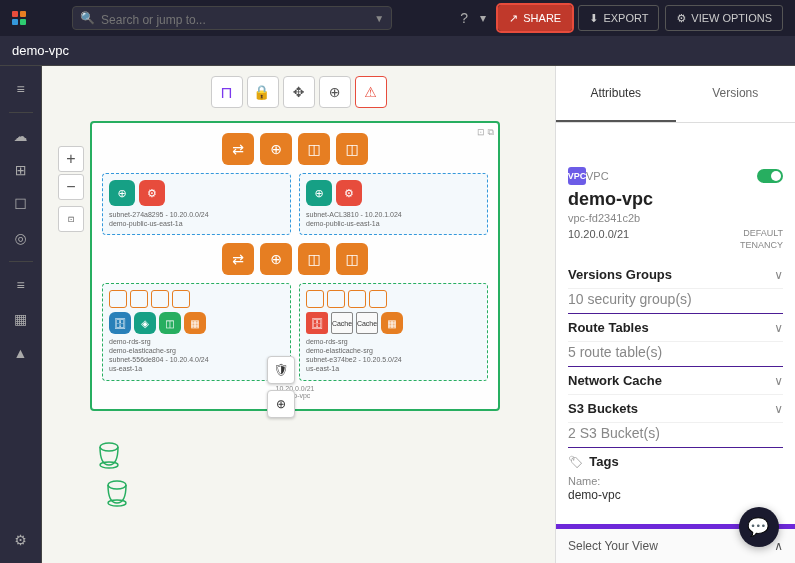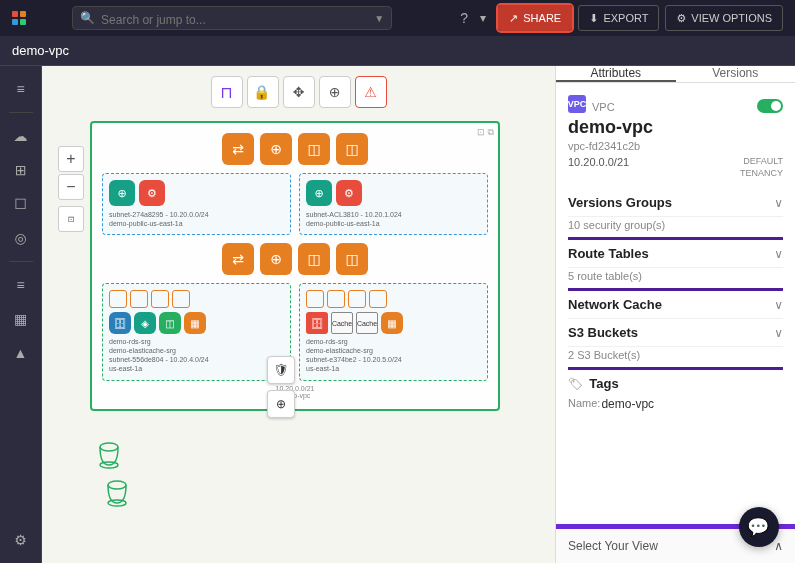--- a/index.html
+++ b/index.html
@@ -65,43 +65,43 @@
     .bottom-subnets { display: flex; gap: 8px; }
     .bottom-subnet { flex: 1; border: 1.5px dashed #3498db; border-radius: 4px; padding: 6px; background: rgba(52,152,219,0.05); }
     .bottom-subnet.private { border-color: #27ae60; }
     .instance-grid { display: flex; flex-wrap: wrap; gap: 3px; margin-bottom: 4px; }
     .instance-box { width: 18px; height: 18px; border: 1.5px solid #e67e22; border-radius: 3px; background: transparent; }
     .db-icons { display: flex; gap: 3px; margin-top: 3px; }
 
     
     .right-panel { width: 240px; background: #fff; border-left: 1px solid #ddd; display: flex; flex-direction: column; flex-shrink: 0; overflow-y: auto; }
     .panel-tabs { display: flex; border-bottom: 1px solid #ddd; }
-    .panel-tab { flex: 1; padding: 0 0; text-align: center; font-size: 12px; color: #666; cursor: pointer; border-bottom: 2px solid transparent; }
+    .panel-tab { flex: 1; padding: 20px 0; text-align: center; font-size: 12px; color: #666; cursor: pointer; border-bottom: 2px solid transparent; }
     .panel-tab.active { color: #333; border-bottom: 2px solid #555; font-weight: 500; }
     .panel-content { padding: 12px; }
-    .vpc-header-row { display: flex; align-items: flex-end; gap: 6px; margin-bottom: 4px; }
+    .vpc-header-row { display: flex; align-items: center; margin-bottom: 4px; margin-top: 32px; }
     .vpc-badge { width: 18px; height: 18px; background: #6c5ce7; border-radius: 3px; display: flex; align-items: center; justify-content: center; }
     .vpc-badge-text { color: #fff; font-size: 9px; font-weight: bold; }
     .vpc-label { font-size: 11px; color: #888; }
     .vpc-toggle { margin-left: auto; width: 26px; height: 14px; background: #27ae60; border-radius: 7px; position: relative; cursor: pointer; }
     .vpc-toggle-dot { position: absolute; right: 2px; top: 2px; width: 10px; height: 10px; background: #fff; border-radius: 50%; }
     .vpc-title { font-size: 18px; font-weight: 600; color: #222; margin-bottom: 2px; }
     .vpc-id { font-size: 11px; color: #888; }
     .vpc-meta { display: flex; justify-content: space-between; align-items: flex-start; margin-top: 4px; margin-bottom: 10px; }
     .vpc-cidr { font-size: 11px; color: #555; }
     .vpc-tenancy-label { font-size: 9px; color: #888; text-align: right; line-height: 1.3; }
     .section-row { display: flex; align-items: center; cursor: pointer; padding: 6px 0; border-bottom: 1px solid #f0f0f0; }
     .section-title { font-size: 13px; font-weight: 600; color: #222; flex: 1; }
     .section-chevron { color: #888; font-size: 12px; }
-    .section-detail { font-size: 11px; color: #888; padding: 2px 0 6px 0; border-bottom: 3px solid #4c1d95; }
+    .section-detail { font-size: 14px; color: #888; padding: 2px 0 6px 0; border-bottom: 1px solid #4c1d95; }
     .tags-section { padding: 6px 0; }
     .tags-header { display: flex; align-items: center; gap: 6px; margin-bottom: 4px; }
     .tag-icon { font-size: 12px; color: #888; }
     .tags-title { font-size: 13px; font-weight: 600; color: #222; }
-    .tag-row { display: flex; flex-direction: row; gap: 1px; padding: 2px 0; }
+    .tag-row { display: flex; flex-direction: column; gap: 1px; padding: 2px 0; }
     .tag-key { font-size: 11px; color: #888; }
     .tag-value { font-size: 12px; color: #333; }
     .select-view { border-top: 5px solid #6d28d9; padding: 10px 12px; display: flex; justify-content: space-between; align-items: center; background: #fafafa; margin-top: auto; }
     .select-view-label { font-size: 12px; color: #555; font-weight: 500; }
     .select-view-arrow { font-size: 12px; color: #555; }
     .chat-btn { position: fixed; bottom: 16px; right: 16px; width: 40px; height: 40px; background: #1a1a2e; border-radius: 50%; display: flex; align-items: center; justify-content: center; cursor: pointer; color: #fff; font-size: 18px; box-shadow: 0 2px 8px rgba(0,0,0,0.3); z-index: 100; }
   </style>
 </head>
 <body>
 

